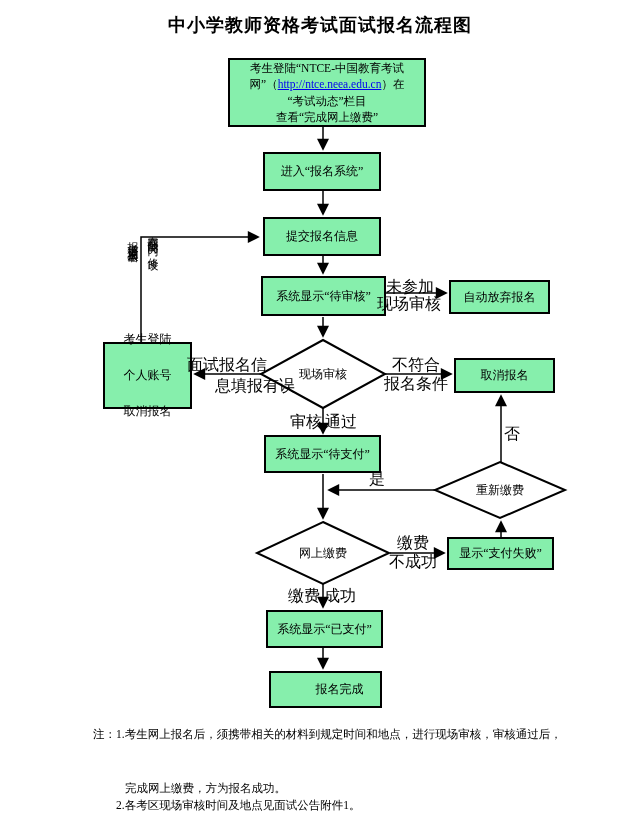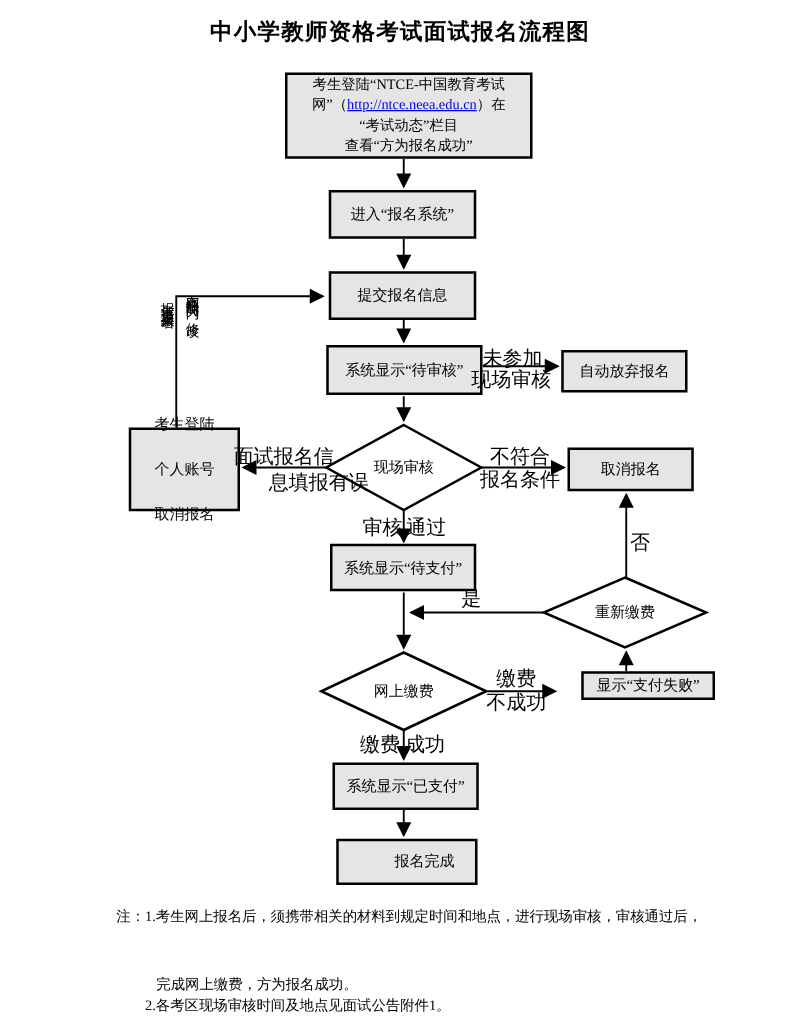--- a/index.html
+++ b/index.html
@@ -7,21 +7,21 @@
     position:relative; width:640px; height:813px; background:#ffffff;
     font-family:"Liberation Serif","DejaVu Serif",serif; color:#000;
     overflow:hidden;
   }
   .title {
     position:absolute; top:13px; left:0; width:100%; text-align:center;
     font-size:18px; font-weight:bold; letter-spacing:1px;
   }
   svg.layer { position:absolute; left:0; top:0; }
   .box {
-    position:absolute; border:2px solid #000; background:#e5e5e5;
+    position:absolute; border:2px solid #000; background:#86efac;
     display:flex; flex-direction:column; align-items:center; justify-content:center;
     text-align:right; font-size:12px; line-height:17px; box-sizing:border-box;
     white-space:nowrap;
   }
   .box.notice { font-size:11.5px; line-height:16.5px; white-space:nowrap; }
   .box.three { line-height:19px; }
   .dlabel {
     position:absolute; transform:translate(-50%,-50%); font-size:12px; white-space:nowrap;
   }
   .lbl {
@@ -76,42 +76,42 @@
       <polygon points="323,522 389,553 323,584 257,553"></polygon>
     </g>
   </svg>
 
   <div class="box notice" style="left:228px; top:58px; width:198px; height:69px;">
     <div>考生登陆“NTCE-中国教育考试</div>
     <div>
       <span>网”（</span><a class="link">http://ntce.neea.edu.cn</a><span>）在</span>
     </div>
     <div>“考试动态”栏目</div>
-    <div>查看“方为报名成功”</div>
+    <div>查看“完成网上缴费”</div>
   </div>
 
   <div class="box" style="left:263px; top:152px; width:118px; height:39px;">进入“报名系统”</div>
 
   <div class="box" style="left:263px; top:217px; width:118px; height:39px;">提交报名信息</div>
 
   <div class="box" style="left:449px; top:280px; width:101px; height:34px;">自动放弃报名</div>
 
   <div class="box" style="left:261px; top:276px; width:125px; height:40px;">系统显示“待审核”</div>
 
   <div class="box three" style="left:103px; top:342px; width:89px; height:67px;gap:17px;">
     <div>考生登陆</div>
     <div>个人账号</div>
     <div>取消报名</div>
   </div>
 
   <div class="box" style="left:454px; top:358px; width:101px; height:35px;">取消报名</div>
 
   <div class="box" style="left:264px; top:435px; width:117px; height:38px;">系统显示“待支付”</div>
 
-  <div class="box" style="left:465px; top:537px; width:107px; height:23px;">显示“支付失败”</div>
+  <div class="box" style="left:447px; top:537px; width:107px; height:33px;">显示“支付失败”</div>
 
   <div class="box" style="left:266px; top:610px; width:117px; height:38px;">系统显示“已支付”</div>
 
   <div class="box" style="left:269px; top:671px; width:113px; height:37px;padding-left:28px;">报名完成</div>
 
   <div class="dlabel" style="left:323px; top:374px;">现场审核</div>
   <div class="dlabel" style="left:500px; top:490px;">重新缴费</div>
   <div class="dlabel" style="left:323px; top:553px;">网上缴费</div>
 
   <div class="lbl" style="left:410px; top:277px;">未参加</div>

